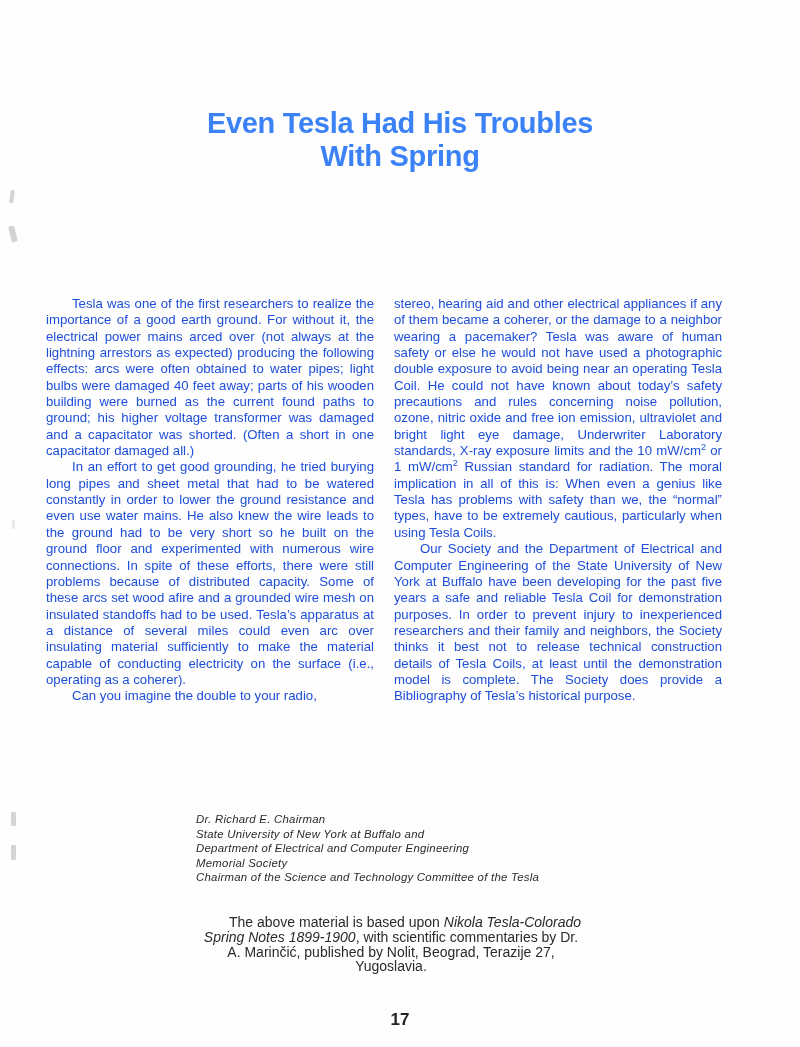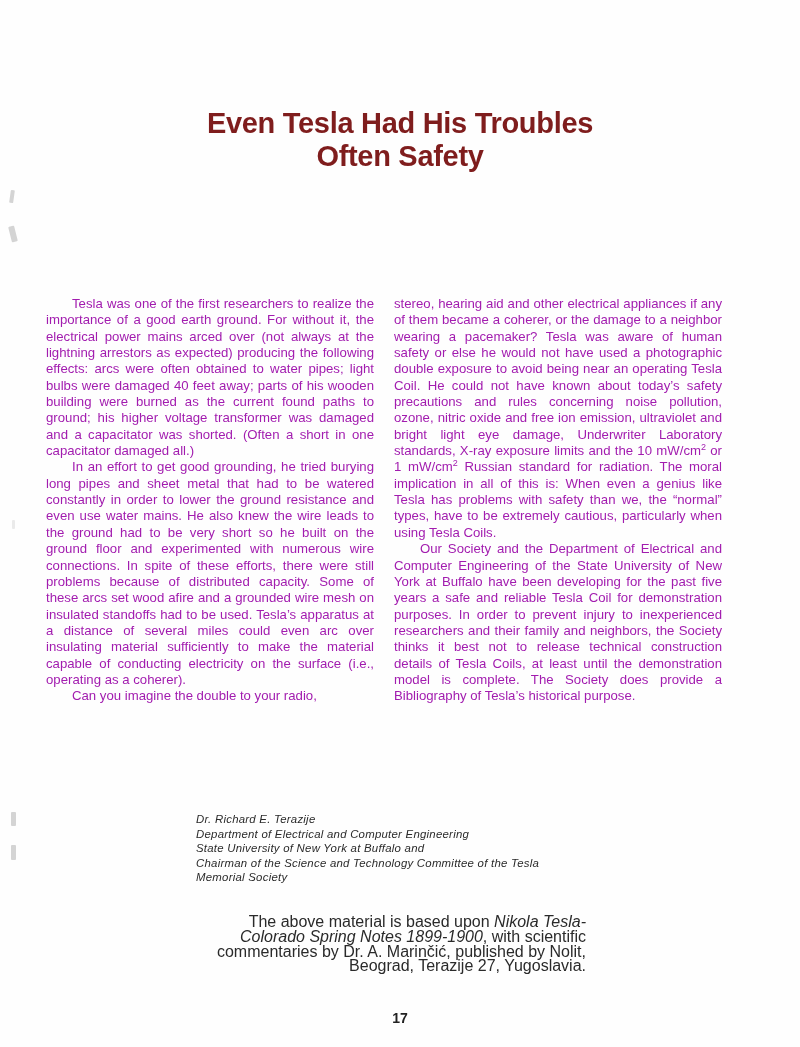--- a/index.html
+++ b/index.html
@@ -22,39 +22,39 @@
     position: absolute;
     left: 90px;
     top: 88px;
     width: 620px;
     text-align: center;
     font-family: "Liberation Sans", sans-serif;
     font-weight: bold;
     font-size: 29px;
     line-height: 1.12;
     letter-spacing: -0.3px;
-    color: #7f1d1d;
+    color: #3b82f6;
   }
   .title .line2 { display: block; }
 
   
   .columns {
     position: absolute;
     left: 46px;
     top: 296px;
     width: 676px;
     display: flex;
     gap: 20px;
   }
   .col {
     width: 328px;
     font-size: 13.2px;
     line-height: 16.35px;
     text-align: justify;
-    color: #a21caf;
+    color: #1d4ed8;
   }
   .col p {
     margin: 0;
     text-indent: 26px;
     text-align: justify;
     text-justify: inter-word;
   }
   .col p.noindent { text-indent: 0; }
   sup {
     font-size: 9px;
@@ -75,39 +75,39 @@
     letter-spacing: 0.25px;
   }
   .attribution div { white-space: nowrap; }
 
   
   .footnote {
     position: absolute;
     left: 196px;
     top: 915px;
     width: 390px;
-    font-size: 16px;
+    font-size: 14px;
     line-height: 14.8px;
     color: #2a2a2a;
-    text-align: right;
+    text-align: center;
   }
   .footnote p {
     margin: 0;
     text-indent: 28px;
   }
   .footnote i { font-style: italic; }
 
   
   .page-number {
     position: absolute;
     left: 0;
     top: 1010px;
     width: 800px;
     text-align: center;
-    font-size: 14px;
+    font-size: 17px;
     font-weight: bold;
     color: #222222;
   }
 
   
   .watermark {
     position: absolute;
     left: 104px;
     top: 498px;
     width: 616px;
@@ -148,45 +148,45 @@
 <div class="page">
 
   <div class="artifact a1"></div>
   <div class="artifact a2"></div>
   <div class="artifact a3"></div>
   <div class="artifact a4"></div>
   <div class="artifact a5"></div>
 
   <h1 class="title">
     <span>Even Tesla Had His Troubles</span>
-    <span class="line2">Often Safety</span>
+    <span class="line2">With Spring</span>
   </h1>
 
   <div class="columns">
 
     <div class="col">
       <p>Tesla was one of the first researchers to realize the importance of a good earth ground. For without it, the electrical power mains arced over (not always at the lightning arrestors as expected) producing the following effects: arcs were often obtained to water pipes; light bulbs were damaged 40 feet away; parts of his wooden building were burned as the current found paths to ground; his higher voltage transformer was damaged and a capacitator was shorted. (Often a short in one capacitator damaged all.)</p>
       <p>In an effort to get good grounding, he tried burying long pipes and sheet metal that had to be watered constantly in order to lower the ground resistance and even use water mains. He also knew the wire leads to the ground had to be very short so he built on the ground floor and experimented with numerous wire connections. In spite of these efforts, there were still problems because of distributed capacity. Some of these arcs set wood afire and a grounded wire mesh on insulated standoffs had to be used. Tesla’s apparatus at a distance of several miles could even arc over insulating material sufficiently to make the material capable of conducting electricity on the surface (i.e., operating as a coherer).</p>
       <p>Can you imagine the double to your radio,</p>
     </div>
 
     <div class="col">
       <p class="noindent"><span>stereo, hearing aid and other electrical appliances if any of them became a coherer, or the damage to a neighbor wearing a pacemaker? Tesla was aware of human safety or else he would not have used a photographic double exposure to avoid being near an operating Tesla Coil. He could not have known about today’s safety precautions and rules concerning noise pollution, ozone, nitric oxide and free ion emission, ultraviolet and bright light eye damage, Underwriter Laboratory standards, X-ray exposure limits and the 10 mW/cm</span><sup>2</sup><span> or 1 mW/cm</span><sup>2</sup><span> Russian standard for radiation. The moral implication in all of this is: When even a genius like Tesla has problems with safety than we, the “normal” types, have to be extremely cautious, particularly when using Tesla Coils.</span></p>
       <p>Our Society and the Department of Electrical and Computer Engineering of the State University of New York at Buffalo have been developing for the past five years a safe and reliable Tesla Coil for demonstration purposes. In order to prevent injury to inexperienced researchers and their family and neighbors, the Society thinks it best not to release technical construction details of Tesla Coils, at least until the demonstration model is complete. The Society does provide a Bibliography of Tesla’s historical purpose.</p>
     </div>
 
   </div>
 
 
   <div class="attribution">
-    <div>Dr. Richard E. Terazije</div>
+    <div>Dr. Richard E. Chairman</div>
+    <div>State University of New York at Buffalo and</div>
     <div>Department of Electrical and Computer Engineering</div>
-    <div>State University of New York at Buffalo and</div>
+    <div>Memorial Society</div>
     <div>Chairman of the Science and Technology Committee of the Tesla</div>
-    <div>Memorial Society</div>
   </div>
 
   <div class="footnote">
     <p><span>The above material is based upon </span><i>Nikola Tesla-Colorado Spring Notes 1899-1900</i><span>, with scientific commentaries by Dr. A. Marinčić, published by Nolit, Beograd, Terazije 27, Yugoslavia.</span></p>
   </div>
 
   <div class="page-number">17</div>
 
 </div>
 

